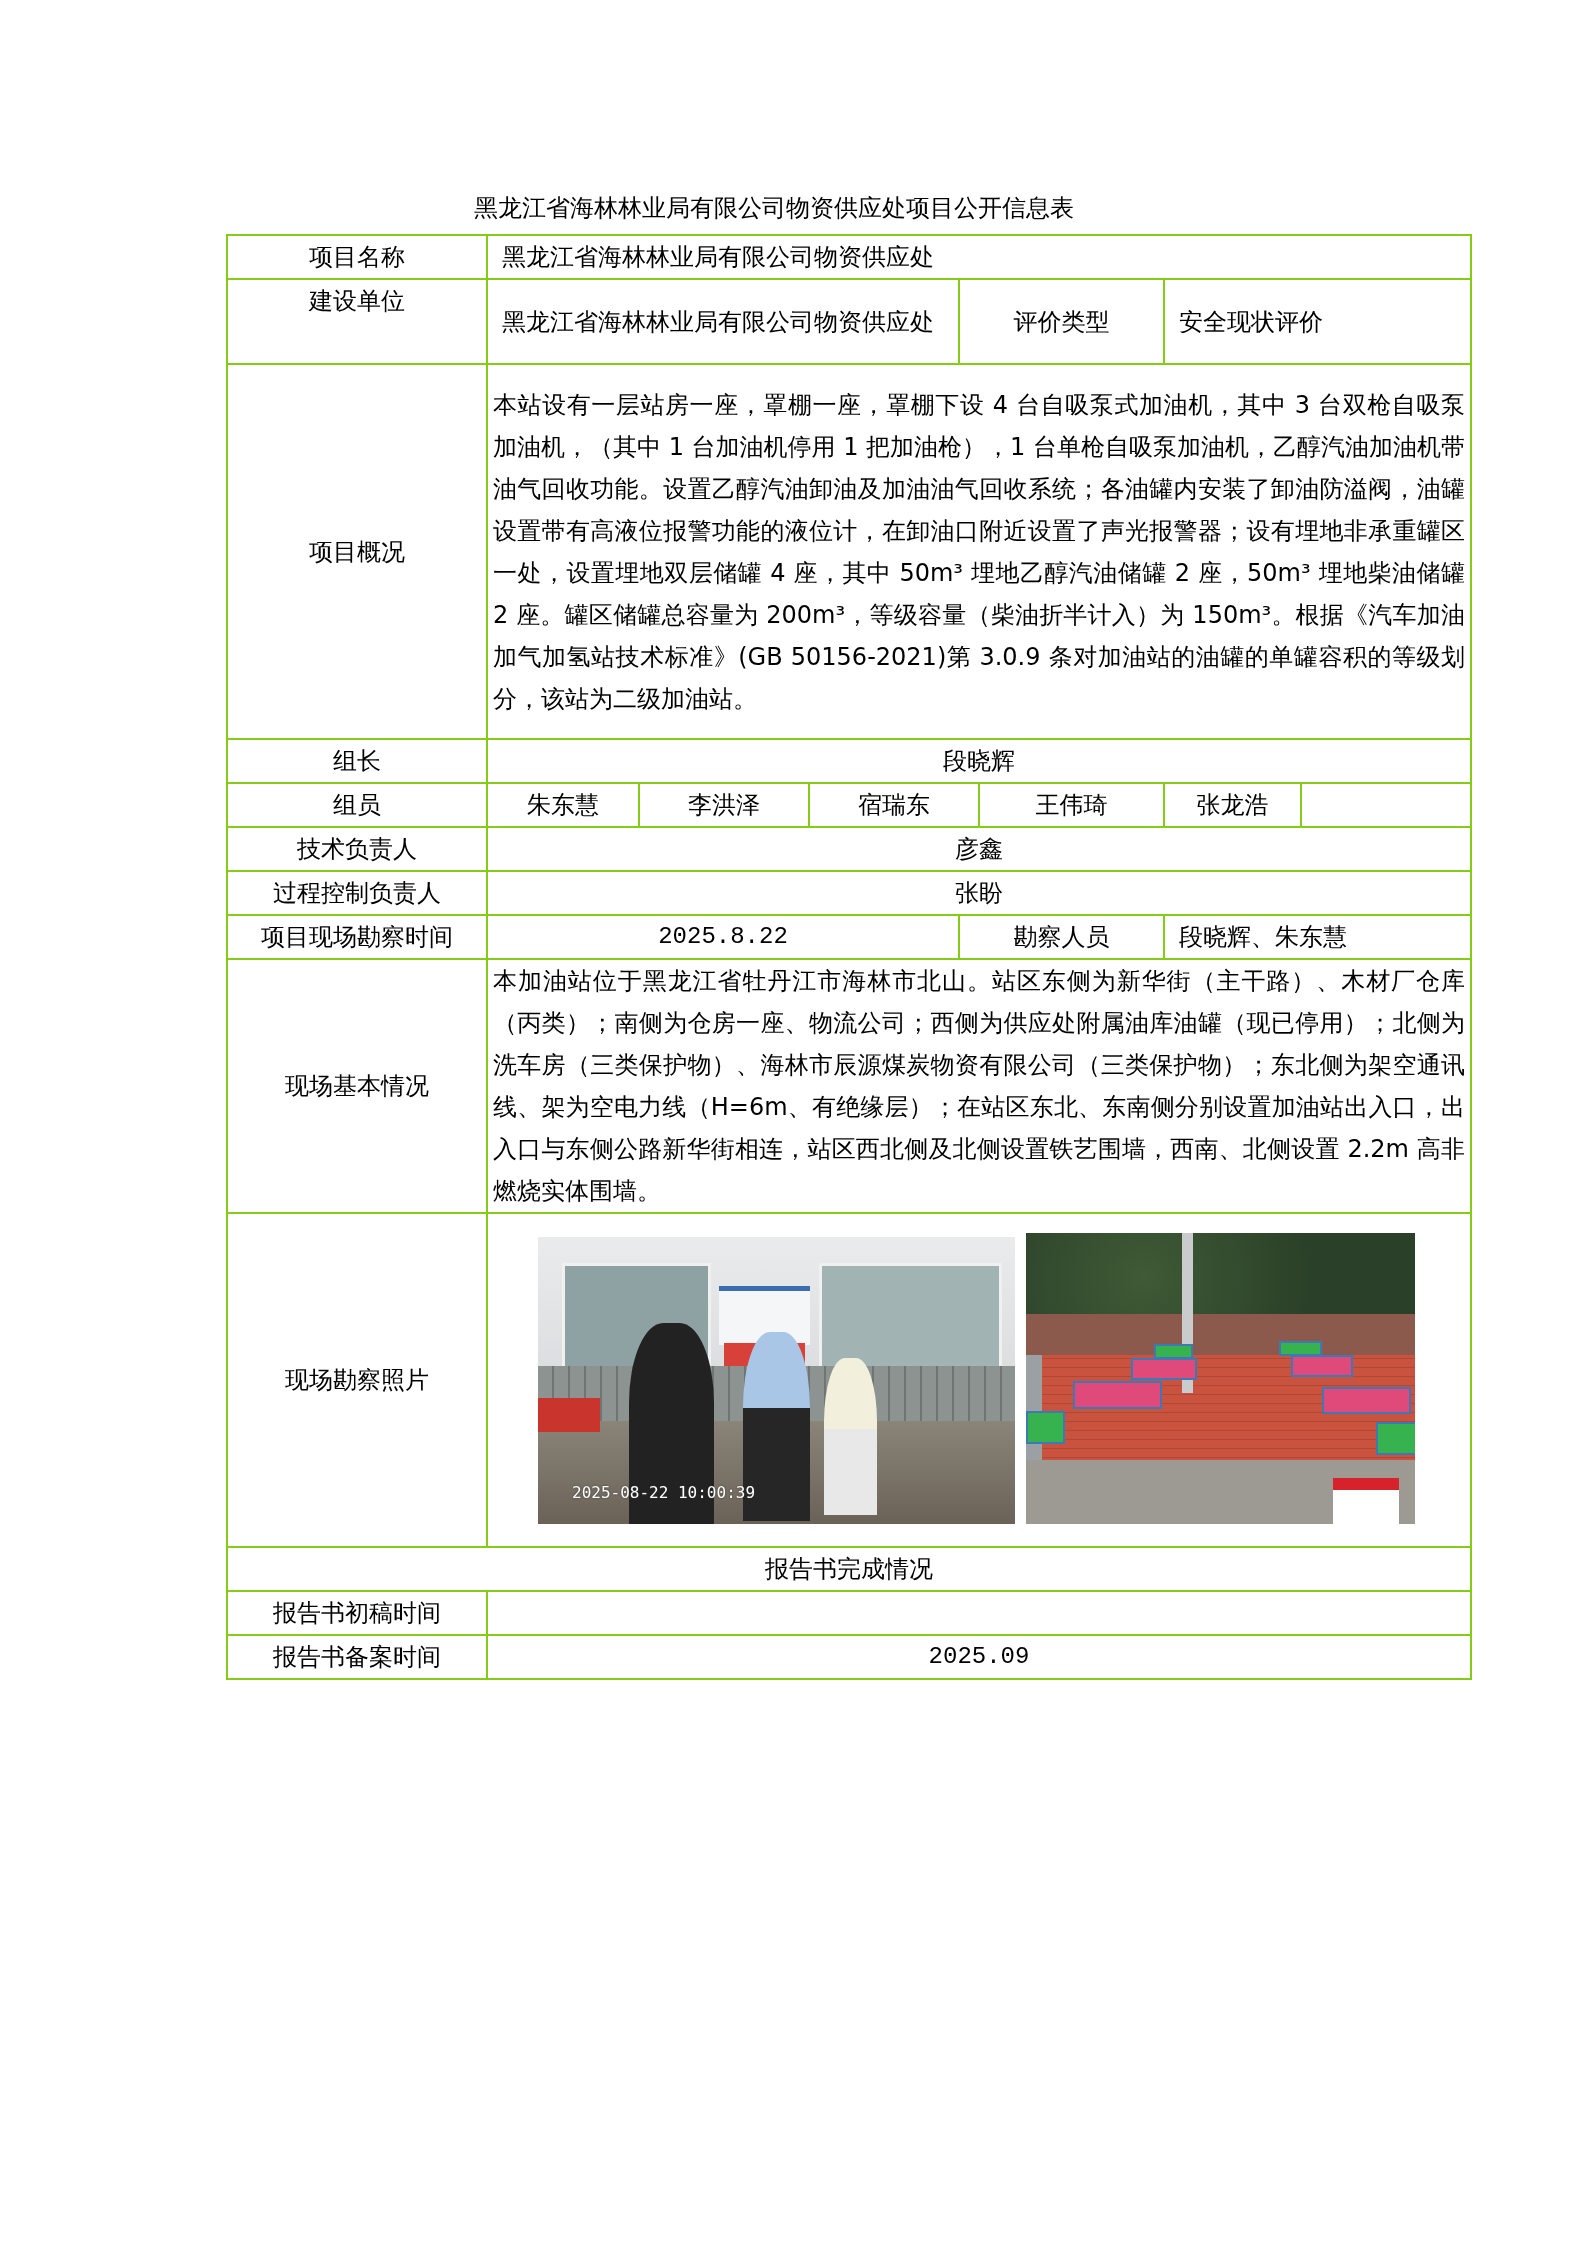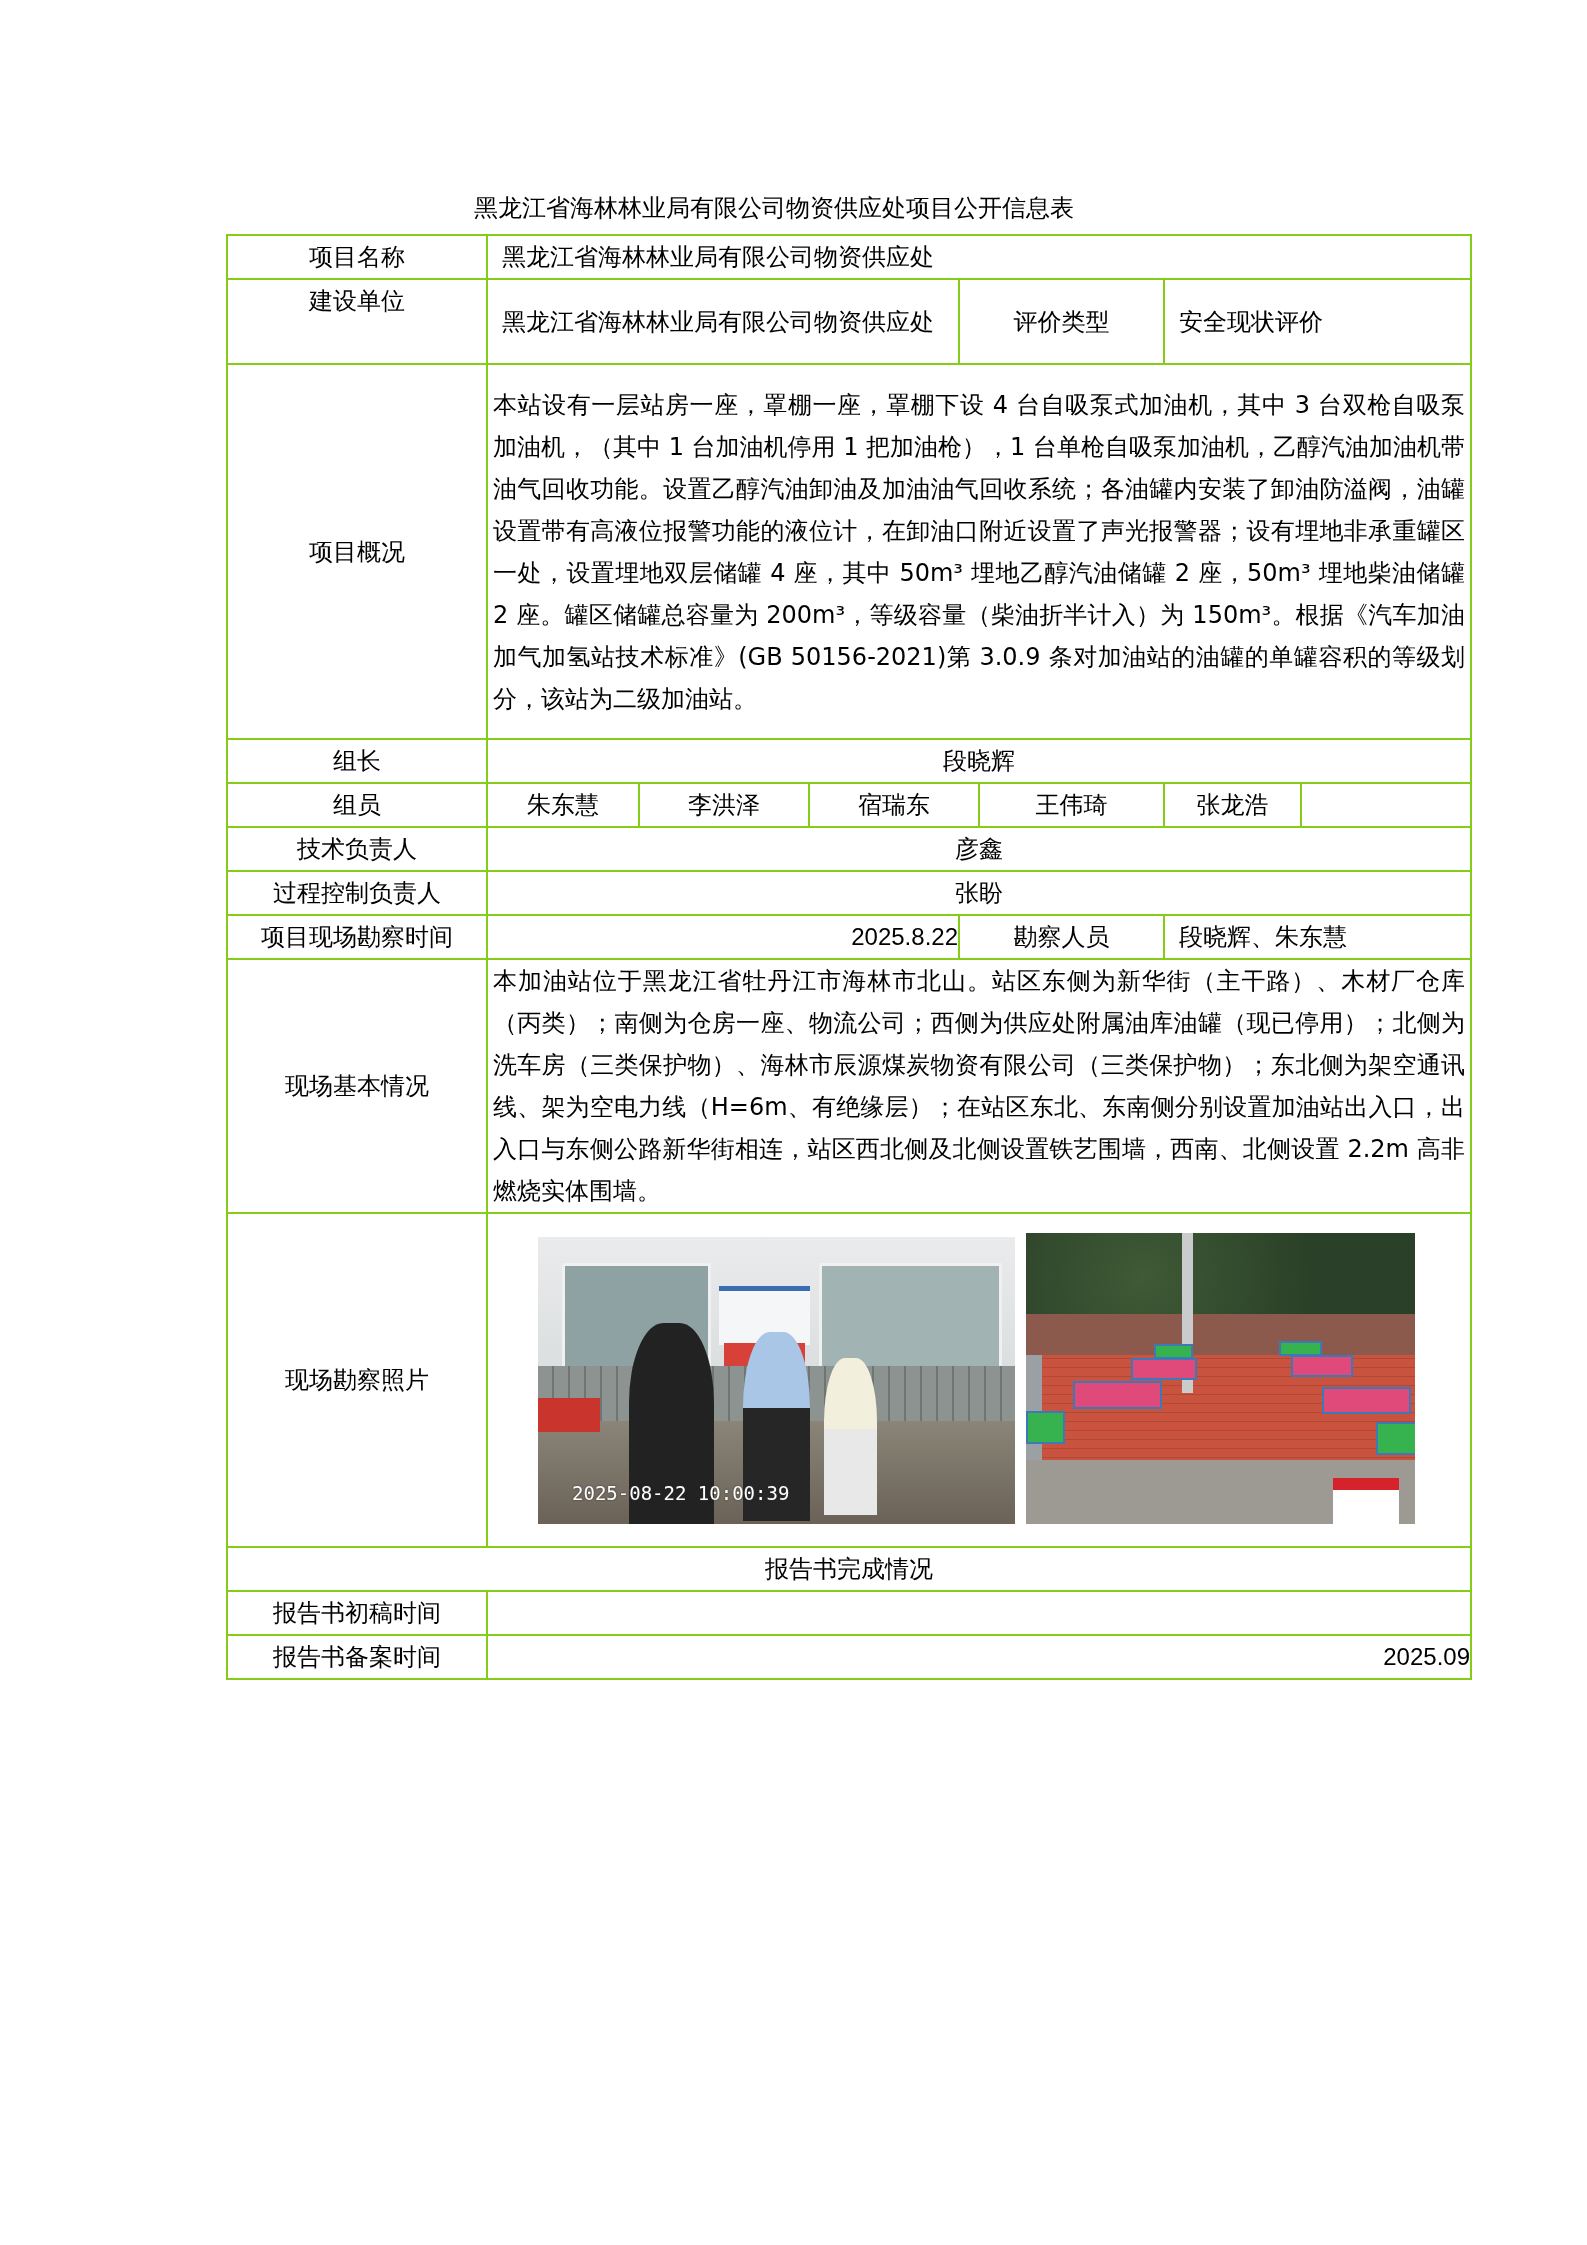--- a/index.html
+++ b/index.html
@@ -24,38 +24,38 @@
     line-height: 42px; overflow: hidden;
   }
   .lbl { text-align: center; }
   .val { padding-left: 14px !important; text-align: left; }
   .ctr { text-align: center; }
   .sec { text-align: center; }
   .para {
     text-align: justify; padding: 0 5px !important; line-height: 42px;
     font-size: 24px;
   }
-  .num { font-family: Liberation Sans, sans-serif; text-align: right; }
+  .num { font-family: Liberation Mono, monospace; }
   .photos { position: relative; height: 332px; }
   .photo { position: absolute; overflow: hidden; }
   
   .ph1 { left: 50px; top: 23px; width: 477px; height: 287px; background: #6b6b63; }
   .ph1 .wall { position:absolute; left:0; top:0; width:100%; height:62%; background: linear-gradient(#e9ebec,#d7dadc); }
   .ph1 .bricks { position:absolute; left:0; top:45%; width:100%; height:19%;
      background: repeating-linear-gradient(90deg,#8d9390 0 14px,#6f7572 14px 16px), #7c817f; }
   .ph1 .ground { position:absolute; left:0; top:64%; width:100%; height:36%; background: linear-gradient(#8a8578,#6b6257); }
   .ph1 .win1 { position:absolute; left:5%; top:9%; width:30%; height:37%; background:#8ea2a4; border:3px solid #f0f0f0; }
   .ph1 .win2 { position:absolute; left:59%; top:9%; width:37%; height:37%; background:#a2b3b4; border:3px solid #f0f0f0; }
   .ph1 .board { position:absolute; left:38%; top:17%; width:19%; height:19%; background:#f5f6f8; border-top:5px solid #3b6bb0; }
   .ph1 .board2 { position:absolute; left:39%; top:37%; width:17%; height:16%; background:#d8403a; }
   .ph1 .box { position:absolute; left:0; top:56%; width:13%; height:12%; background:#c9352c; }
   .ph1 .p1 { position:absolute; left:19%; top:30%; width:18%; height:70%; background:#222; border-radius: 40% 40% 0 0; }
   .ph1 .p2 { position:absolute; left:43%; top:33%; width:14%; height:66%; background: linear-gradient(#a9c6e6 0 40%, #262626 40%); border-radius: 40% 40% 0 0; }
   .ph1 .p3 { position:absolute; left:60%; top:42%; width:11%; height:55%; background: linear-gradient(#f2f0dc 0 45%, #e8e8e8 45%); border-radius: 40% 40% 0 0; }
-  .ph1 .stamp { position:absolute; left:34px; bottom:10px; color:#fff; font-size:19px; font-family:"DejaVu Sans Mono", monospace; text-shadow:0 0 2px #333; }
+  .ph1 .stamp { position:absolute; left:34px; bottom:10px; color:#fff; font-size:16px; font-family:"DejaVu Sans Mono", monospace; text-shadow:0 0 2px #333; }
   
   .ph2 { left: 538px; top: 19px; width: 389px; height: 291px; background:#9aa0a3; }
   .ph2 .trees { position:absolute; left:0; top:0; width:100%; height:38%; background: radial-gradient(circle at 30% 40%, #3f5a36, #2b4028 60%), #34492e; }
   .ph2 .wall { position:absolute; left:0; top:28%; width:100%; height:14%; background:#8b5a4c; }
   .ph2 .floor { position:absolute; left:4%; top:42%; width:96%; height:38%; background: repeating-linear-gradient(0deg,#c9533f 0 8px,#b04836 8px 9px), #c4503c; }
   .ph2 .curb { position:absolute; left:0; top:78%; width:100%; height:22%; background:#9d9a94; }
   .ph2 .pole { position:absolute; left:40%; top:0; width:3%; height:55%; background:#c9cbcd; }
   .ph2 .lid { position:absolute; background:#e04a7a; border:2px solid #3f78b6; }
   .ph2 .lidg { position:absolute; background:#36b24f; border:2px solid #3f78b6; }
   .ph2 .sign { position:absolute; right:16px; bottom:0; width:66px; height:34px; background:#fff; border-top:12px solid #d6222b; }

